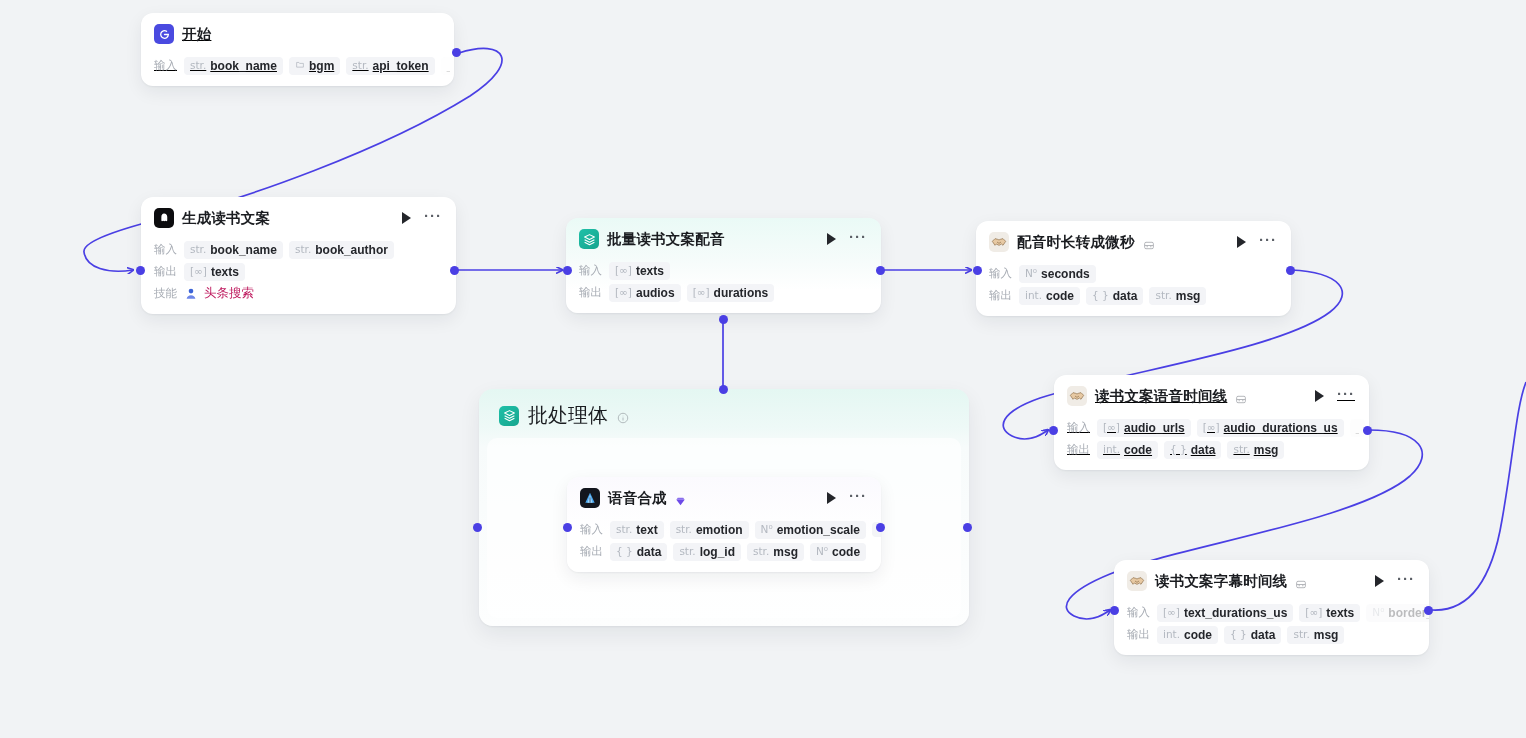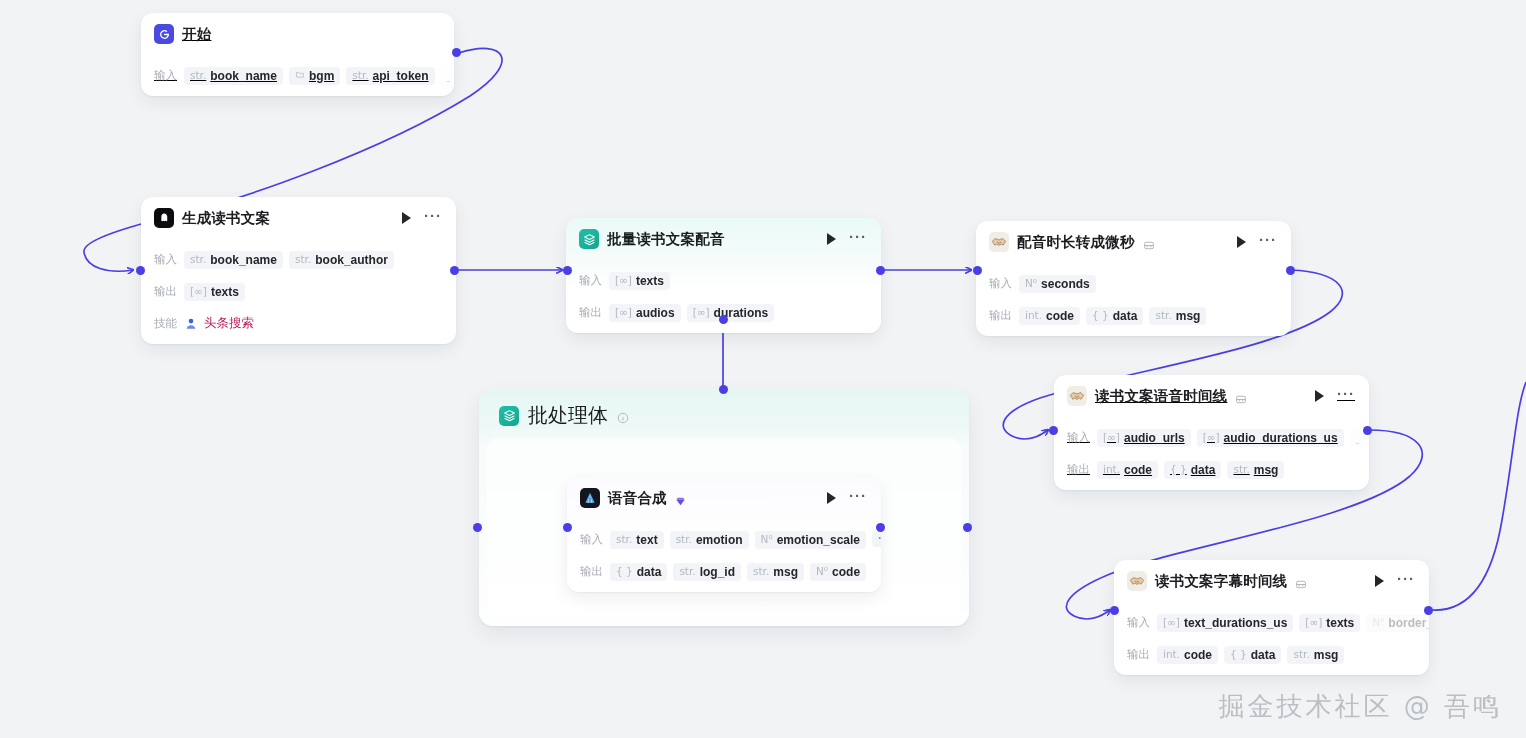--- a/index.html
+++ b/index.html
@@ -39,21 +39,21 @@
     border-left: 9px solid #24262b;
     border-top: 6px solid transparent;
     border-bottom: 6px solid transparent;
   }
   .dots-btn {
     color: #5b5f66; font-size: 15px; letter-spacing: 1px;
     line-height: 8px; padding: 0 2px 5px 2px; cursor: pointer;
     font-weight: 700;
   }
   .node-body { padding: 0 12px 11px 13px; }
-  .row { display: flex; align-items: center; gap: 6px; margin-top: 13px; min-height: 19px; }
+  .row { display: flex; align-items: center; gap: 6px; margin-top: 3px; min-height: 19px; }
   .row-label { font-size: 11.5px; color: #a6abb3; min-width: 24px; flex: 0 0 auto; }
   .pill {
     display: inline-flex; align-items: flex-start; gap: 4px;
     background: #f3f4f7; border-radius: 4px;
     padding: 2px 6px; font-size: 12px; color: #24262b; font-weight: 700;
     white-space: nowrap;
   }
   .pill .ty { color: #b3b8c0; font-weight: 400; font-size: 10.5px; font-family: "DejaVu Sans", sans-serif; }
   .pill.ghost { opacity: .30; }
   .pill.more { background: #f3f4f7; color: #8b9098; font-weight: 700; letter-spacing: 1px; padding: 1px 6px 4px; line-height: 10px; }
@@ -494,15 +494,14 @@
           <span>msg</span>
         </span>
         <span class="pill">
           <span class="ty">N⁰</span>
           <span>code</span>
         </span>
       </div>
     </div>
   </div>
 
-  <div class="watermark">掘金技术社区 @ 吾鸣</div>
 
 </div>
 
 </body></html>

